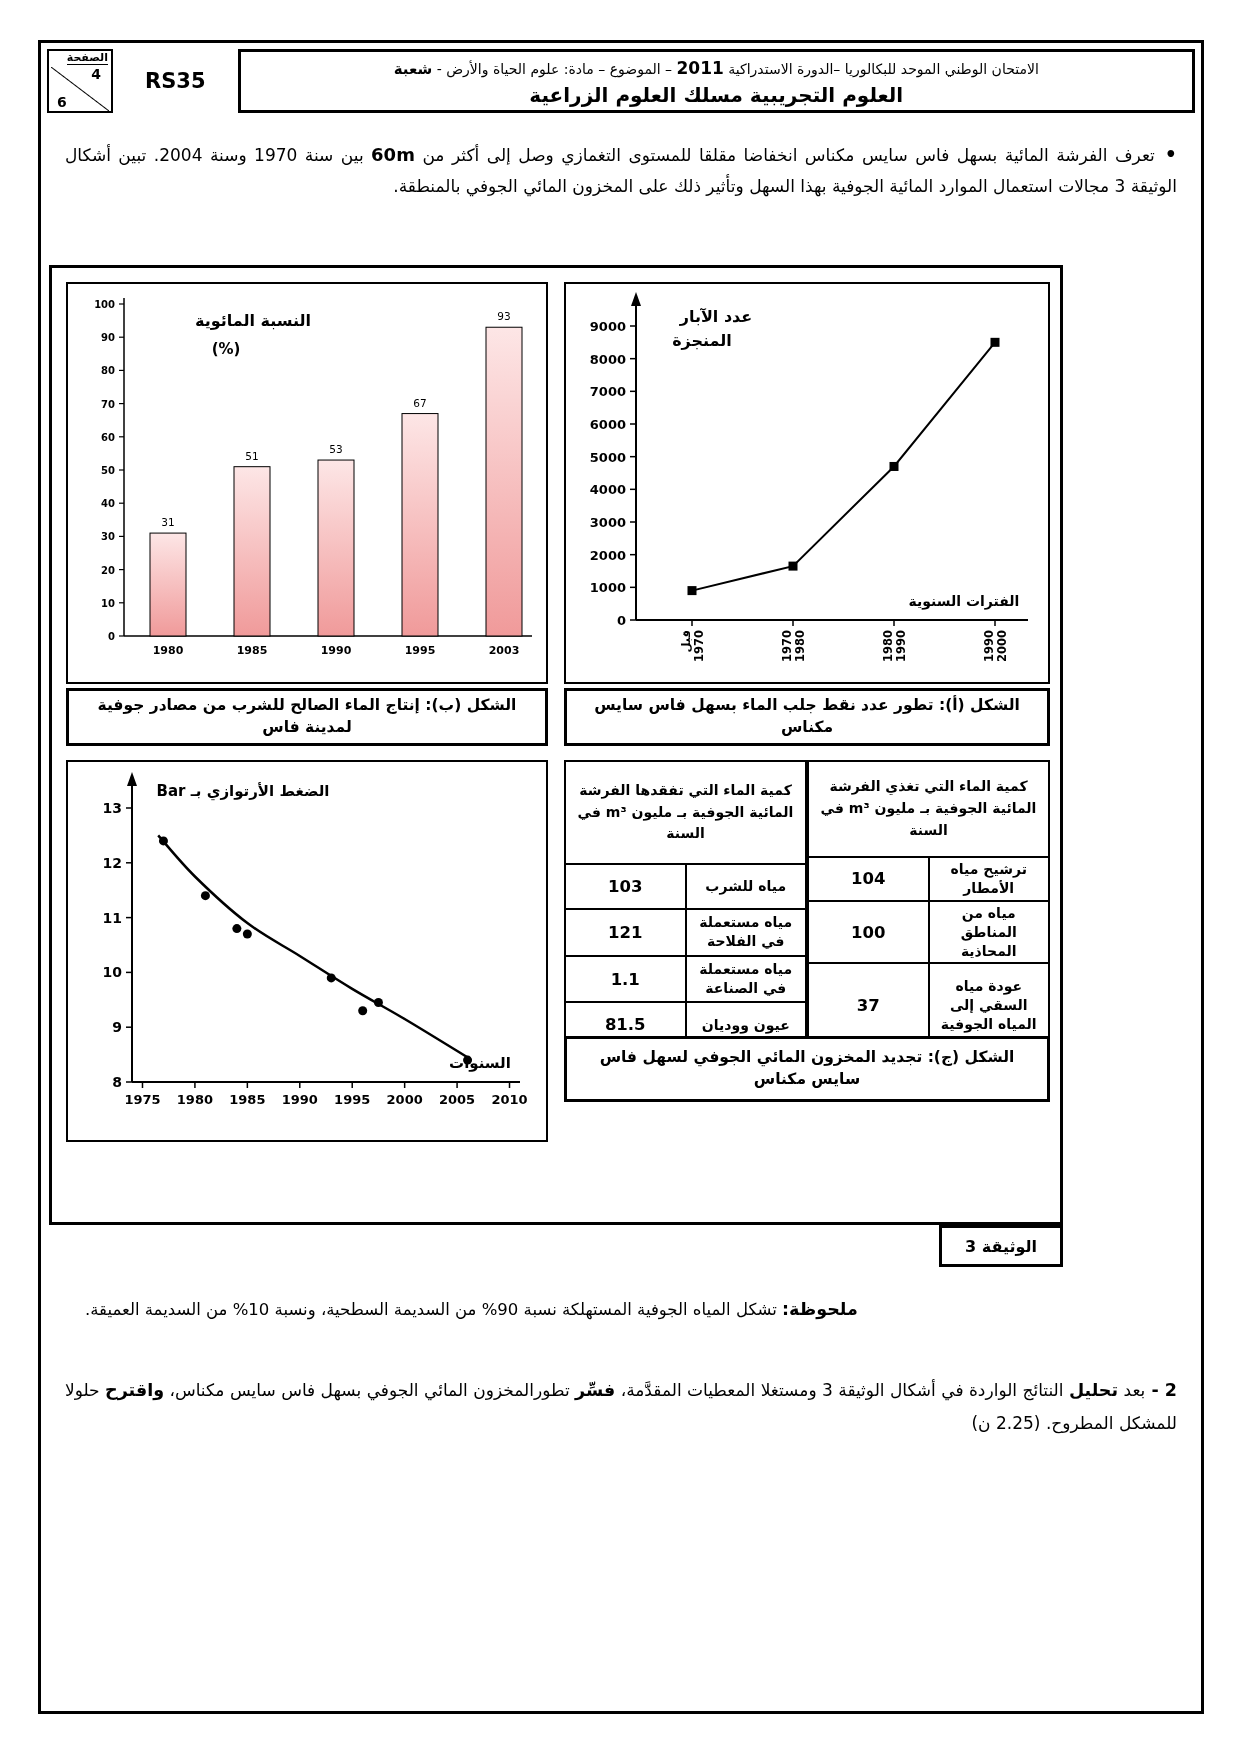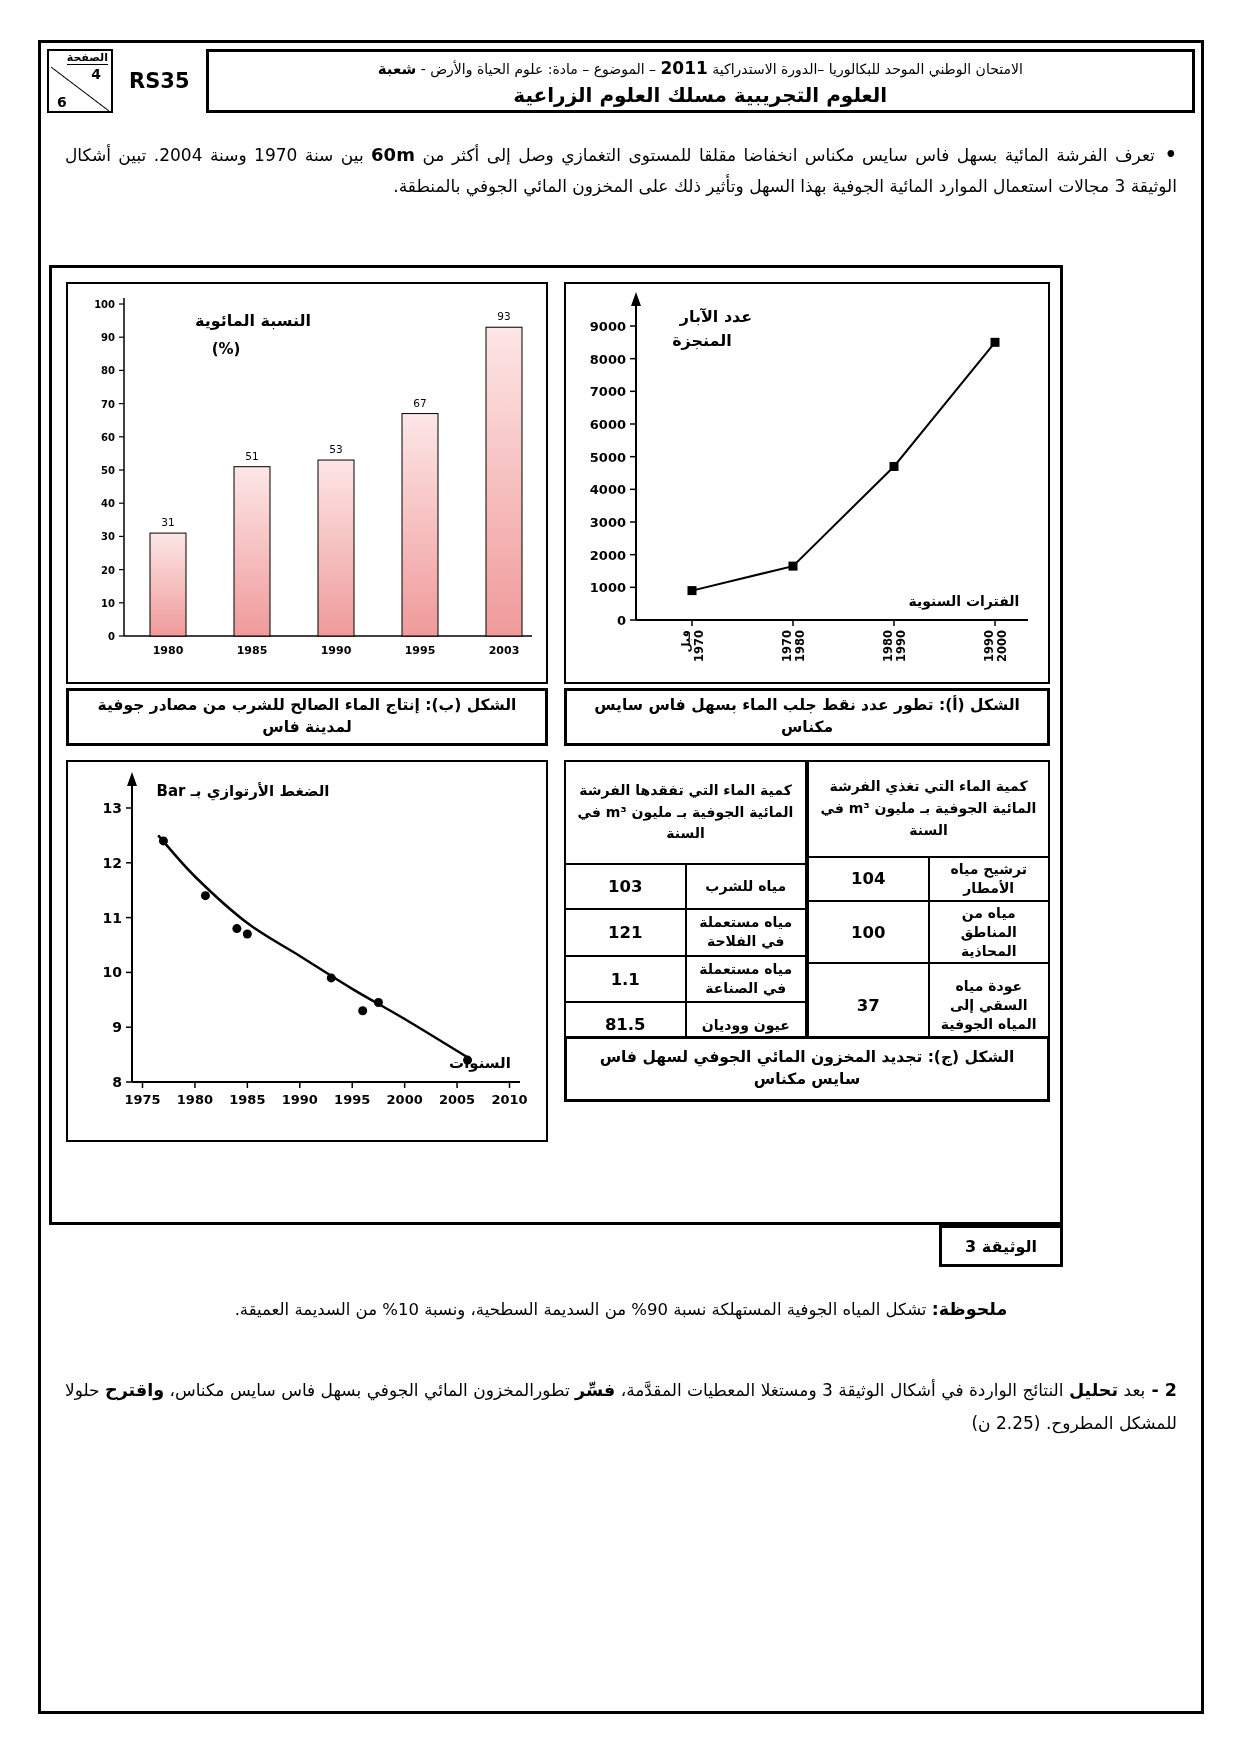--- a/index.html
+++ b/index.html
@@ -1,21 +1,21 @@
 <!DOCTYPE html>
 <html><head>
 <meta charset="utf-8">
 <style>
   *{box-sizing:border-box;margin:0;padding:0}
   html,body{background:#fff}
   body{width:1240px;height:1754px;position:relative;font-family:"DejaVu Sans",sans-serif;color:#000;overflow:hidden}
   .frame{position:absolute;left:38px;top:40px;width:1166px;height:1674px;border:3px solid #000;background:#fff}
 
   
-  .header-row{position:absolute;left:6px;top:6px;width:1148px;height:64px;display:flex;gap:8px}
+  .header-row{position:absolute;left:6px;top:6px;width:1148px;height:64px;display:flex;gap:24px}
   .page-box{width:66px;height:64px;border:2px solid #000;position:relative;font-weight:bold;flex:none}
   .pb-label{position:absolute;top:0;right:3px;font-size:11px;border-bottom:1px solid #000}
   .pb-num{position:absolute;top:15px;right:10px;font-size:14px}
   .pb-total{position:absolute;bottom:1px;left:8px;font-size:14px}
   .pb-diag{position:absolute;left:2px;top:16px;width:58px;height:44px;
     background:linear-gradient(to top right,transparent calc(50% - 1px),#000 50%,transparent calc(50% + 1px))}
   .rs-code{display:flex;align-items:center;font-weight:bold;font-size:21px;padding:0 8px;flex:none}
   .title-box{flex:1;border:3px solid #000;direction:rtl;text-align:center;padding:2px 10px;display:flex;flex-direction:column;justify-content:center}
   .title-l1{font-size:14px;line-height:1.6}
   .title-l1 .yr{font-weight:bold;font-size:17px}
@@ -47,21 +47,21 @@
   #figc-tbl table{border-collapse:collapse;width:50%;direction:rtl;table-layout:fixed}
   #figc-tbl td,#figc-tbl th{border:2px solid #000;text-align:center;vertical-align:middle;padding:2px 4px}
   #figc-tbl th{font-size:14px;font-weight:bold;height:96px;line-height:1.55}
   #figc-tbl td.lbl{font-size:14px;font-weight:bold;width:59%;line-height:1.35}
   #figc-tbl td.val{font-size:16.5px;font-weight:bold;width:41%}
   #figc-tbl tr.r42{height:42px}
   #figc-tbl tr.r84{height:84px}
 
   .doc-label{position:absolute;left:898px;top:1182px;width:124px;height:42px;border:3px solid #000;display:flex;align-items:center;justify-content:center;font-weight:bold;font-size:16px;direction:rtl;background:#fff}
 
-  .note{position:absolute;left:16px;top:1256px;width:1128px;direction:rtl;text-align:center;font-size:16.5px;padding:0 28px}
+  .note{position:absolute;left:16px;top:1256px;width:1128px;direction:rtl;text-align:left;font-size:16.5px;padding:0 28px}
   .note b{font-size:17.5px}
   .question{position:absolute;left:16px;top:1330px;width:1128px;direction:rtl;text-align:justify;font-size:17px;line-height:1.95;padding:0 8px}
   .question b{font-size:17.5px}
 </style>
 </head>
 <body>
 
 <div class="frame">
 
   <div class="header-row">

